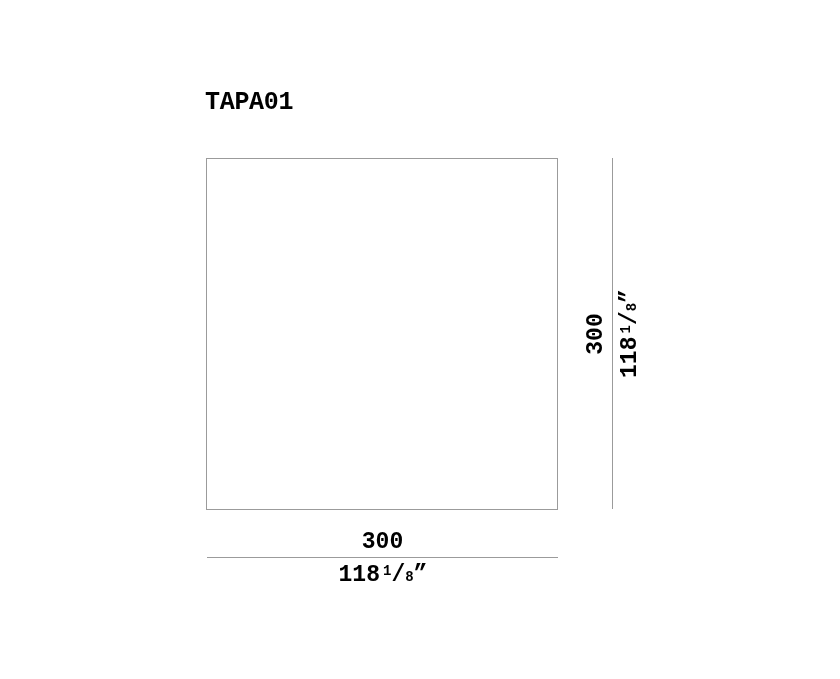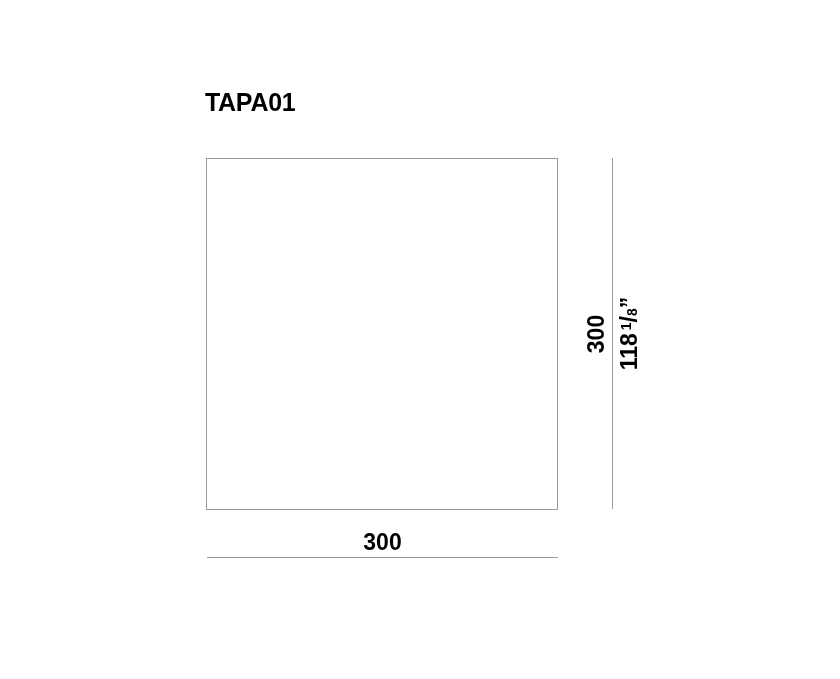--- a/index.html
+++ b/index.html
@@ -6,21 +6,21 @@
     margin: 0;
     padding: 0;
     background: #ffffff;
   }
   .canvas {
     position: relative;
     width: 704px;
     height: 679px;
     background: #ffffff;
     overflow: hidden;
-    font-family: Liberation Sans, sans-serif;
+    font-family: Liberation Mono, monospace;
     color: #000000;
   }
   .title {
     position: absolute;
     left: 205px;
     top: 90px;
     margin: 0;
     font-size: 25px;
     line-height: 25px;
     font-weight: 700;
@@ -102,14 +102,15 @@
   <div class="vline"></div>
 
   <div class="vlabel vlabel-mm dim">300</div>
 
   <div class="vlabel vlabel-inch dim"><span>118</span><span class="frac-num">1</span><span class="frac-slash">/</span><span class="frac-den">8</span><span class="inch-unit">”</span></div>
 
   <div class="hline"></div>
 
   <div class="hlabel hlabel-mm dim">300</div>
 
+  <div class="hlabel hlabel-inch dim"><span>118</span><span class="frac-num">1</span><span class="frac-slash">/</span><span class="frac-den">8</span><span class="inch-unit">”</span></div>
 
 </div>
 
 </body></html>

